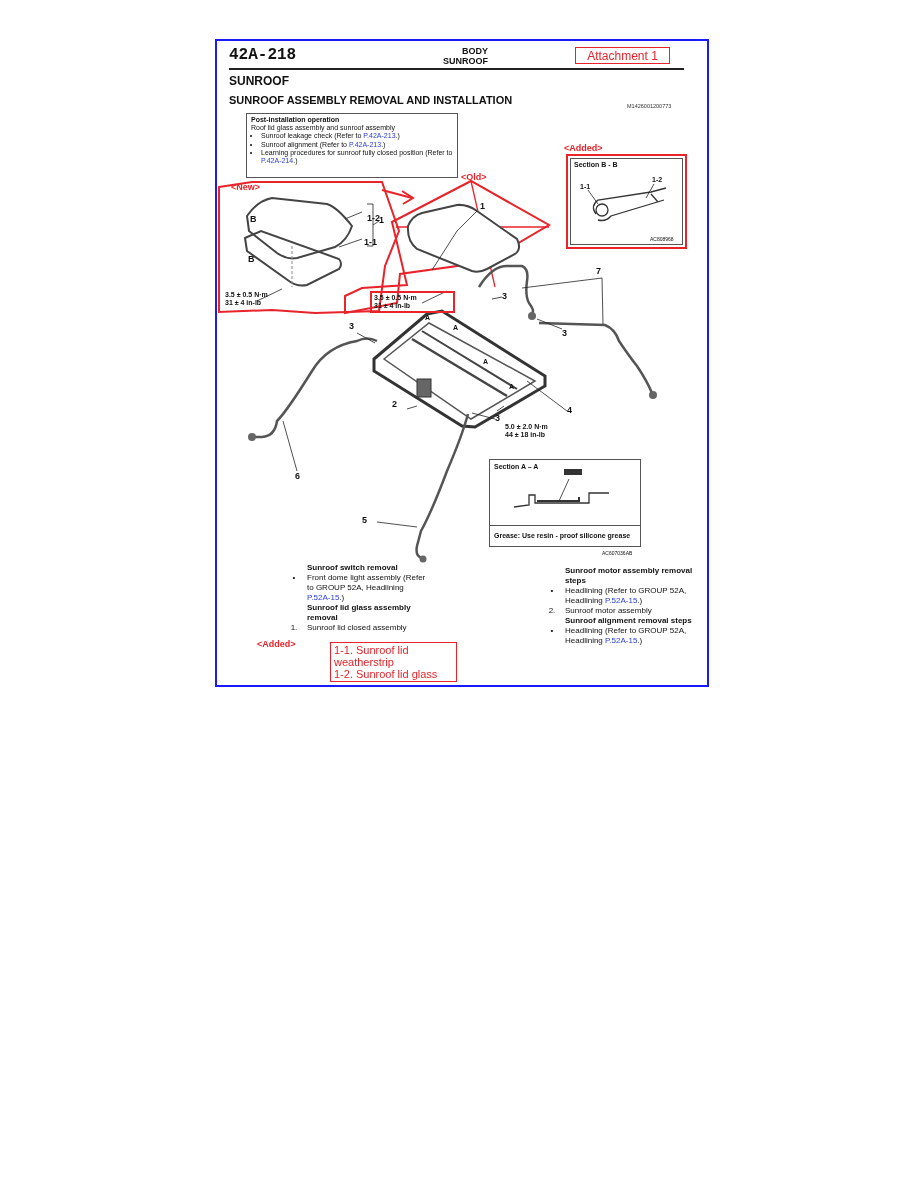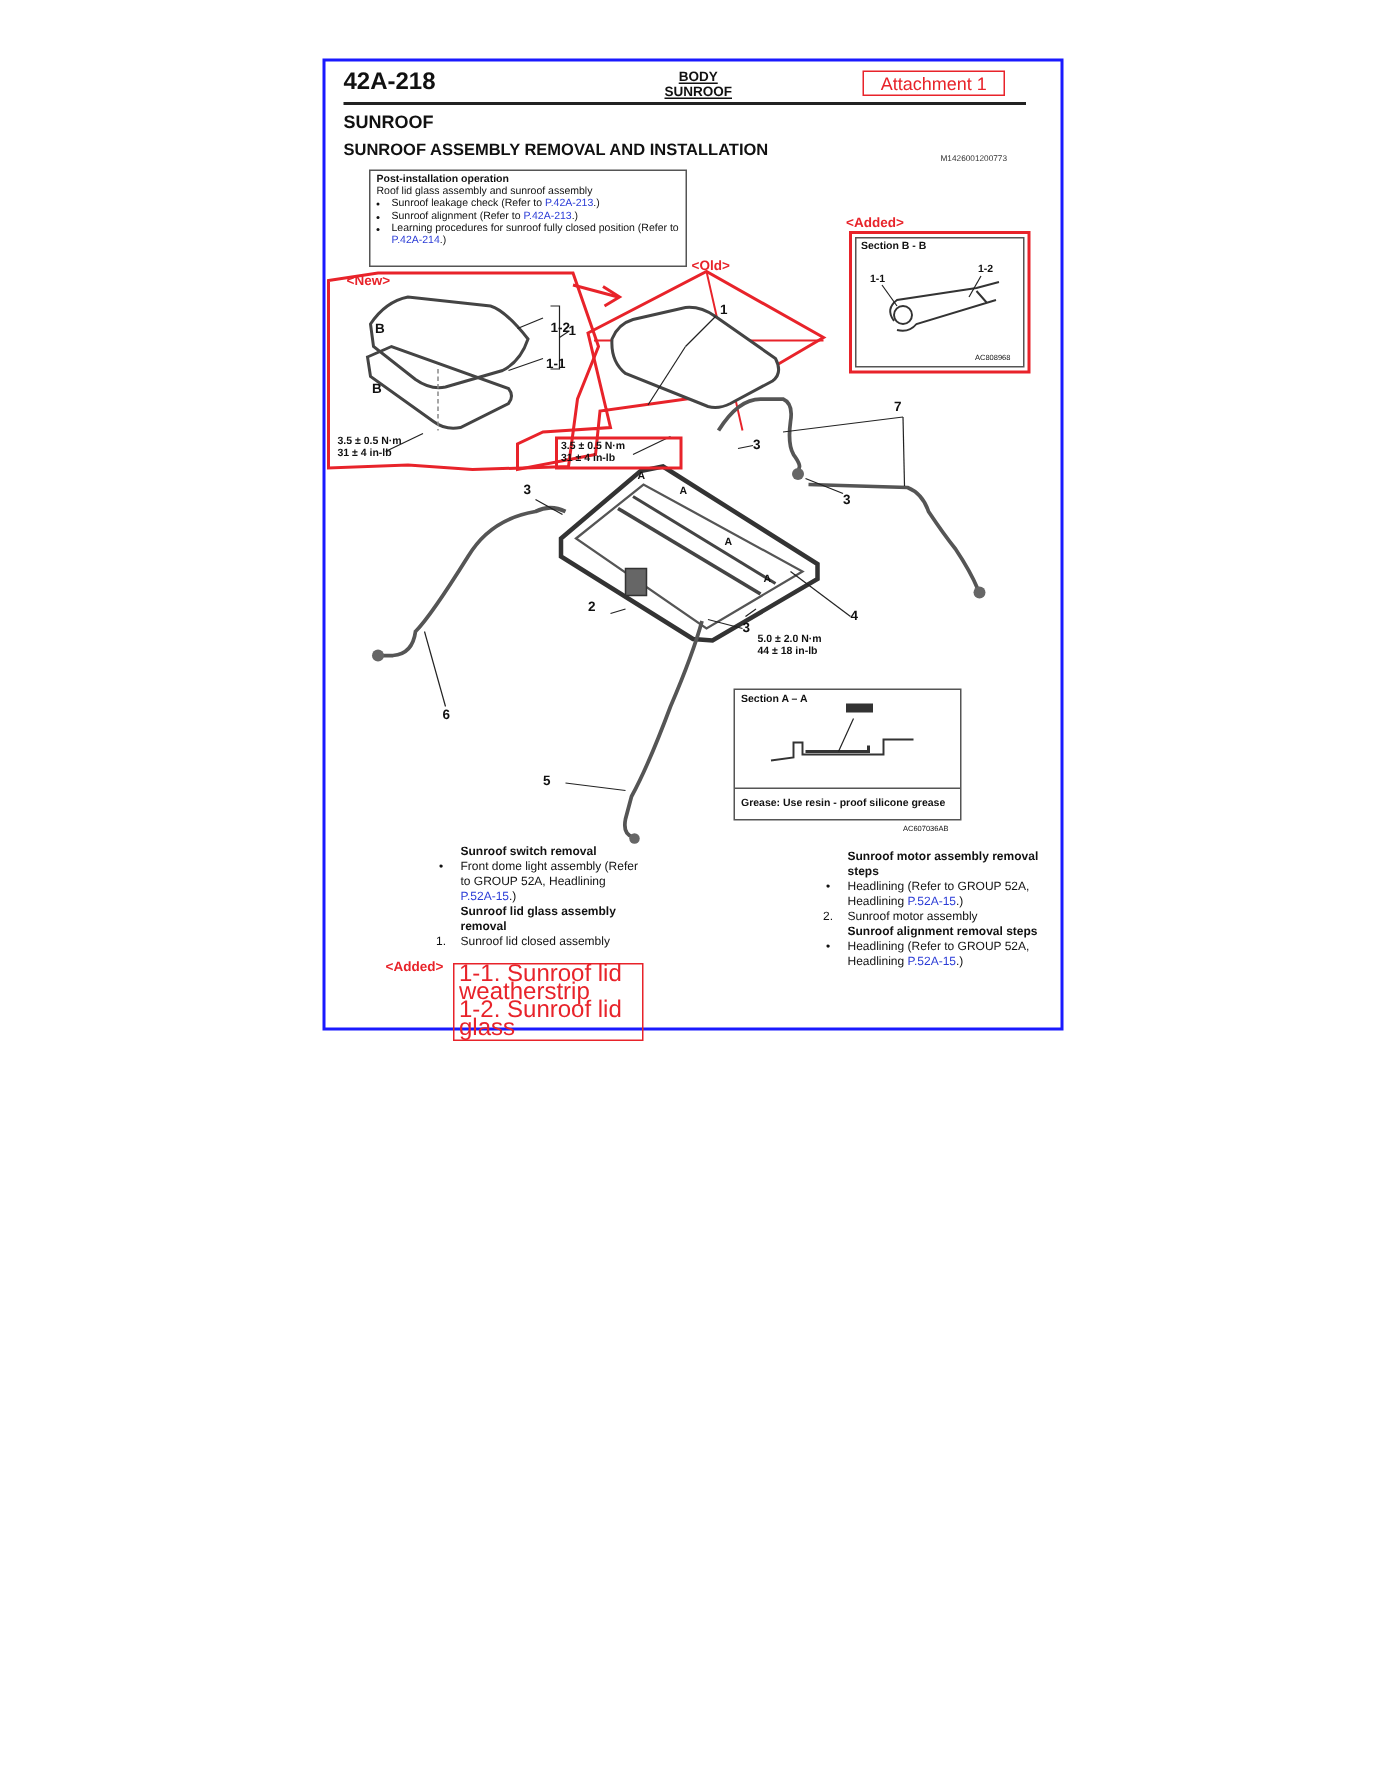--- a/index.html
+++ b/index.html
@@ -1,22 +1,22 @@
 <!DOCTYPE html>
 <html><head>
 <meta charset="utf-8">
 <style>
   html, body { margin: 0; padding: 0; background: #ffffff; }
   body { width: 918px; height: 1188px; position: relative; overflow: hidden;
          font-family: "Liberation Sans", sans-serif; color: #111; }
   .frame { position: absolute; left: 215px; top: 39px; width: 494px; height: 648px;
            border: 2px solid #1a1aff; box-sizing: border-box; background: #fff; }
   .abs { position: absolute; }
-  .page-num { left: 12px; top: 5px; font-size: 16px; font-weight: bold; }
-  .hdr-body { left: 226px; top: 5px; font-size: 9px; font-weight: bold; text-align: center; line-height: 10px; text-decoration: underline; }
+  .page-num { left: 12px; top: 5px; font-size: 16px; font-weight: bold; font-family: Liberation Mono, monospace; }
+  .hdr-body { left: 226px; top: 5px; font-size: 9px; font-weight: bold; text-align: right; line-height: 10px; }
   .attach { left: 358px; top: 6px; width: 95px; height: 17px; border: 1.5px solid #e8232a;
             color: #e8232a; font-size: 12px; text-align: center; line-height: 17px; box-sizing: border-box; }
   .hrule { left: 12px; top: 27px; width: 455px; height: 0; border-top: 2px solid #222; }
   .sec-title { left: 12px; top: 33px; font-size: 12px; font-weight: bold; }
   .sub-title { left: 12px; top: 53px; font-size: 11px; font-weight: bold; }
   .doc-id { left: 410px; top: 62px; font-size: 5.5px; color: #333; }
   .post-box { left: 29px; top: 72px; width: 212px; height: 65px; border: 1px solid #555;
               box-sizing: border-box; padding: 2px 4px; font-size: 7px; line-height: 8.2px; }
   .post-box .t { font-weight: bold; }
   .post-box ul { margin: 0; padding-left: 10px; }
@@ -27,21 +27,21 @@
   .callout { font-size: 9px; font-weight: bold; }
   .secB { left: 349px; top: 113px; width: 121px; height: 95px; border: 2px solid #e8232a; box-sizing: border-box; }
   .secB-inner { position: absolute; left: 2px; top: 2px; right: 2px; bottom: 2px; border: 1px solid #555; }
   .secA { left: 272px; top: 418px; width: 152px; height: 88px; border: 1px solid #555; box-sizing: border-box; }
   .secA .cap { position: absolute; left: 0; right: 0; bottom: 0; height: 20px; border-top: 1px solid #555;
                font-size: 7px; font-weight: bold; line-height: 20px; padding-left: 4px; }
   .steps { font-size: 8px; line-height: 10px; }
   .steps .h { font-weight: bold; }
   .steps .row { position: relative; padding-left: 20px; }
   .steps .mk { position: absolute; left: 0; width: 14px; text-align: center; }
-  .added-box { border: 1.5px solid #e8232a; color: #e8232a; font-size: 16px; line-height: 12px; padding: 1px 3px; box-sizing: border-box; }
+  .added-box { border: 1.5px solid #e8232a; color: #e8232a; font-size: 11px; line-height: 12px; padding: 1px 3px; box-sizing: border-box; margin-left: 28px; }
   svg { position: absolute; left: 0; top: 0; }
 </style>
 </head>
 <body>
 
 <div class="frame">
 
   <div class="abs page-num">42A-218</div>
   <div class="abs hdr-body">
     <div>BODY</div>

